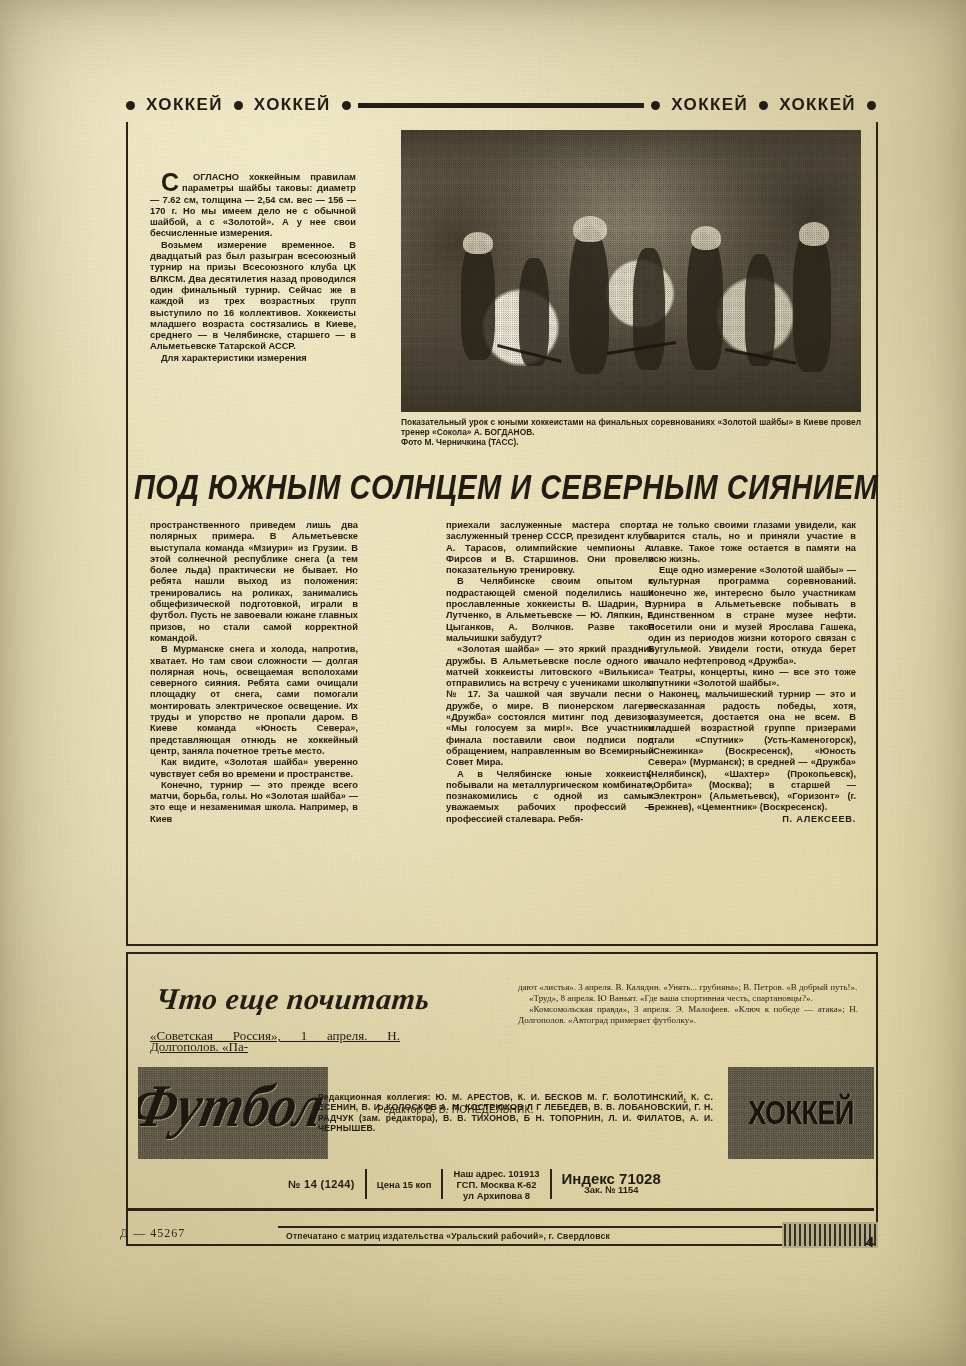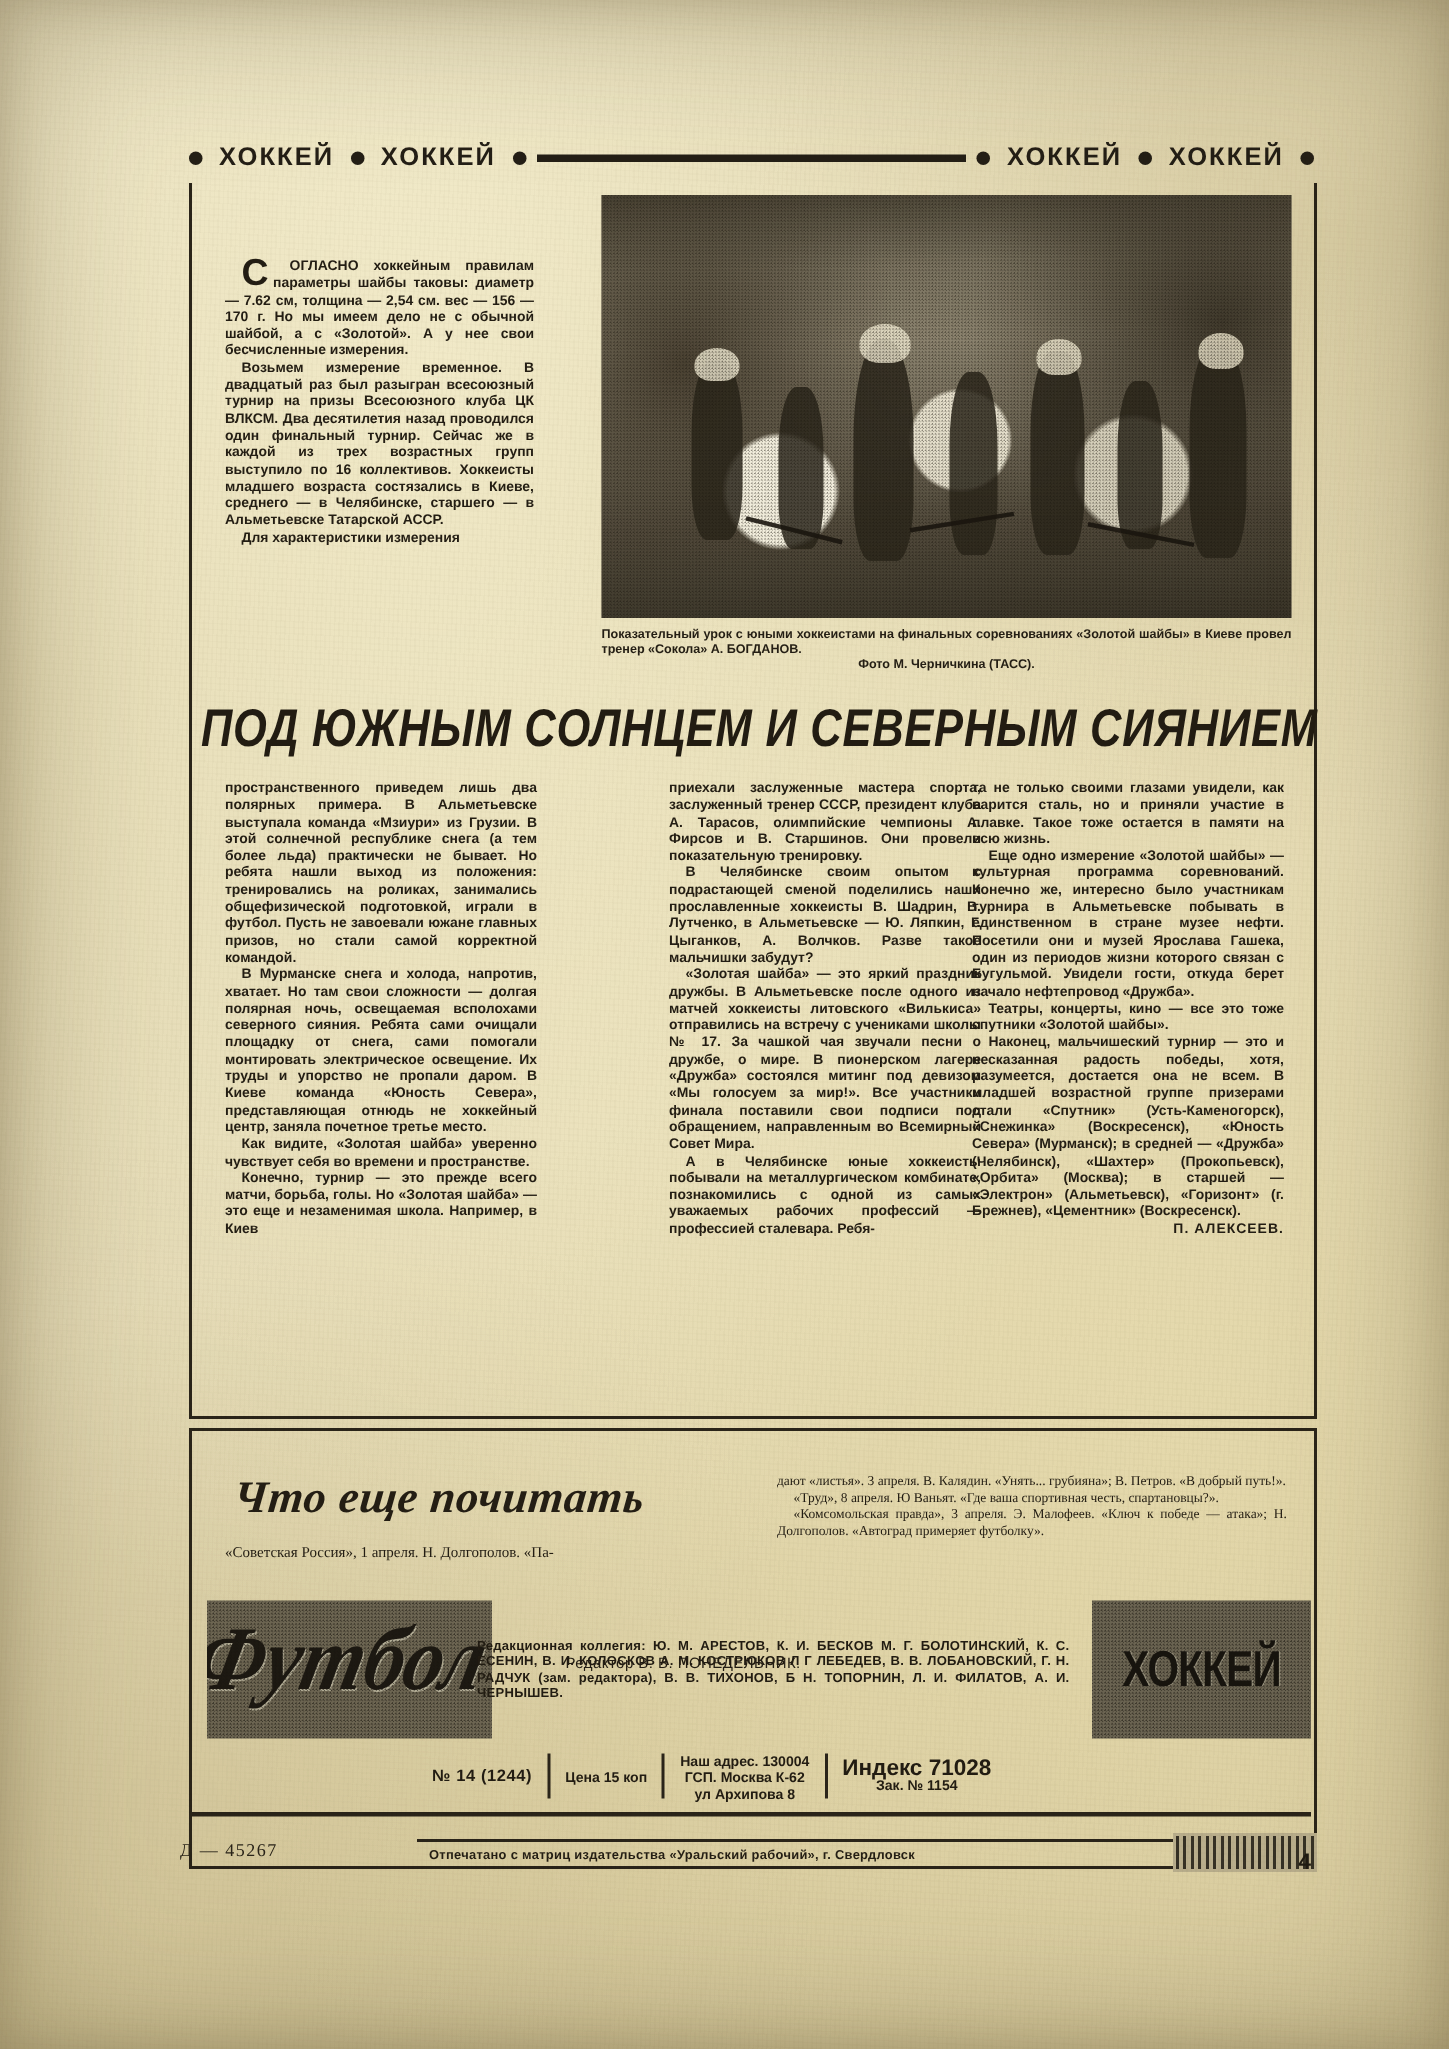--- a/index.html
+++ b/index.html
@@ -187,21 +187,21 @@
   .caption {
     position: absolute;
     left: 283px; top: 325px;
     width: 460px;
     font-size: 8.4px;
     line-height: 10.2px;
     font-weight: bold;
     color: #241e14;
     text-align: justify;
   }
-  .caption .credit { display: block; text-align: center; }
+  .caption .credit { display: block; text-align: left; }
 
   
   .bighead {
     position: absolute;
     left: 16px; top: 375px;
     width: 730px;
     text-align: center;
     font-family: "Liberation Sans", sans-serif;
     font-weight: bold;
     font-style: italic;
@@ -236,21 +236,21 @@
     left: 38px; top: 890px;
     font-family: "Liberation Serif", serif;
     font-style: italic;
     font-weight: bold;
     font-size: 30px;
     color: #241e14;
     letter-spacing: 0.5px;
     transform: skewX(-6deg);
     white-space: nowrap;
   }
-  #read-col-l { left: 32px; top: 938px; width: 250px; font-weight: normal; font-family:"Liberation Serif",serif; font-size: 10px; line-height: 11px; }
+  #read-col-l { left: 32px; top: 938px; width: 250px; font-weight: normal; font-family:"Liberation Serif",serif; font-size: 13px; line-height: 11px; text-decoration: underline; }
   #read-col-r { left: 400px; top: 890px; width: 340px; font-weight: normal; font-family:"Liberation Serif",serif; font-size: 9px; line-height: 11px; }
 
   
   .futbol-logo {
     position: absolute;
     left: 20px; top: 975px;
     width: 190px; height: 92px;
     background: #6f6855;
     overflow: hidden;
   }
@@ -494,21 +494,21 @@
       <span class="lbl">Редакционная коллегия:</span>
       <span>Ю. М. АРЕСТОВ, К. И. БЕСКОВ  М. Г. БОЛОТИНСКИЙ,  К. С. ЕСЕНИН,  В. И. КОЛОСКОВ  А. М. КОСТРЮКОВ  Л Г ЛЕБЕДЕВ,  В. В. ЛОБАНОВСКИЙ,   Г. Н. РАДЧУК (зам. редактора),   В. В. ТИХОНОВ, Б Н. ТОПОРНИН, Л. И. ФИЛАТОВ, А. И. ЧЕРНЫШЕВ.</span>
     </div>
 
     <div class="imprint">
       <div class="cell big">№ 14 (1244)</div>
       <div class="sep"></div>
       <div class="cell sm">Цена 15 коп</div>
       <div class="sep"></div>
       <div class="cell sm">
-        <div>Наш адрес. 130004</div>
+        <div>Наш адрес. 101913</div>
         <div>ГСП. Москва  К-62</div>
         <div>ул Архипова 8</div>
       </div>
       <div class="sep"></div>
       <div class="cell sm">
         <div style="font-size:15px;">Индекс 71028</div>
         <div>Зак. № 1154</div>
       </div>
     </div>
 

